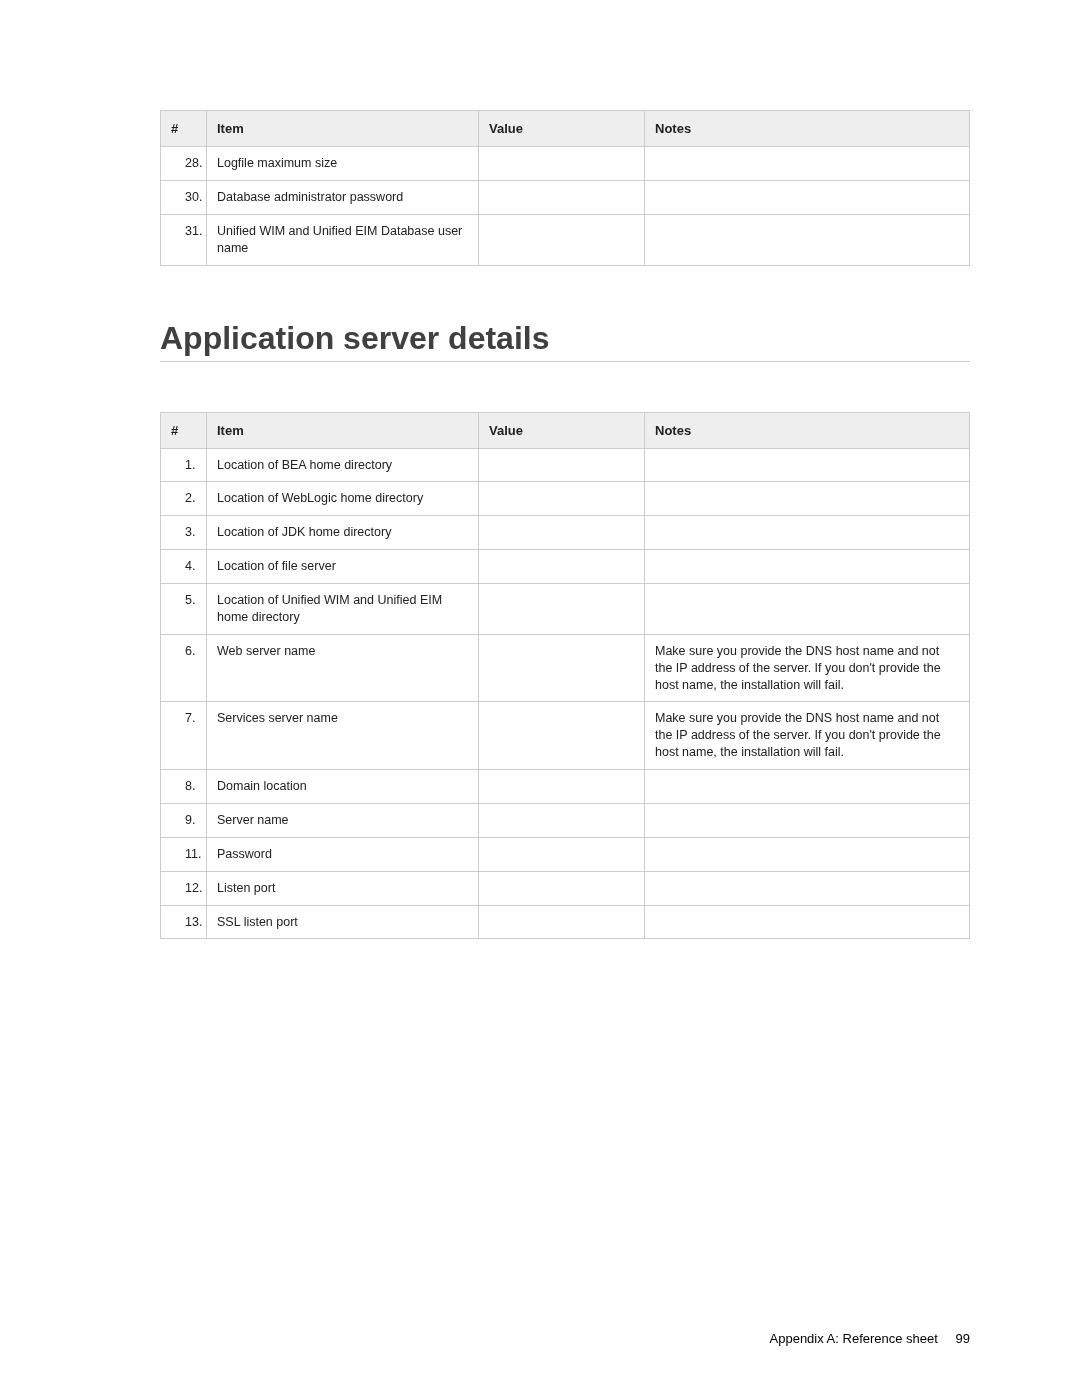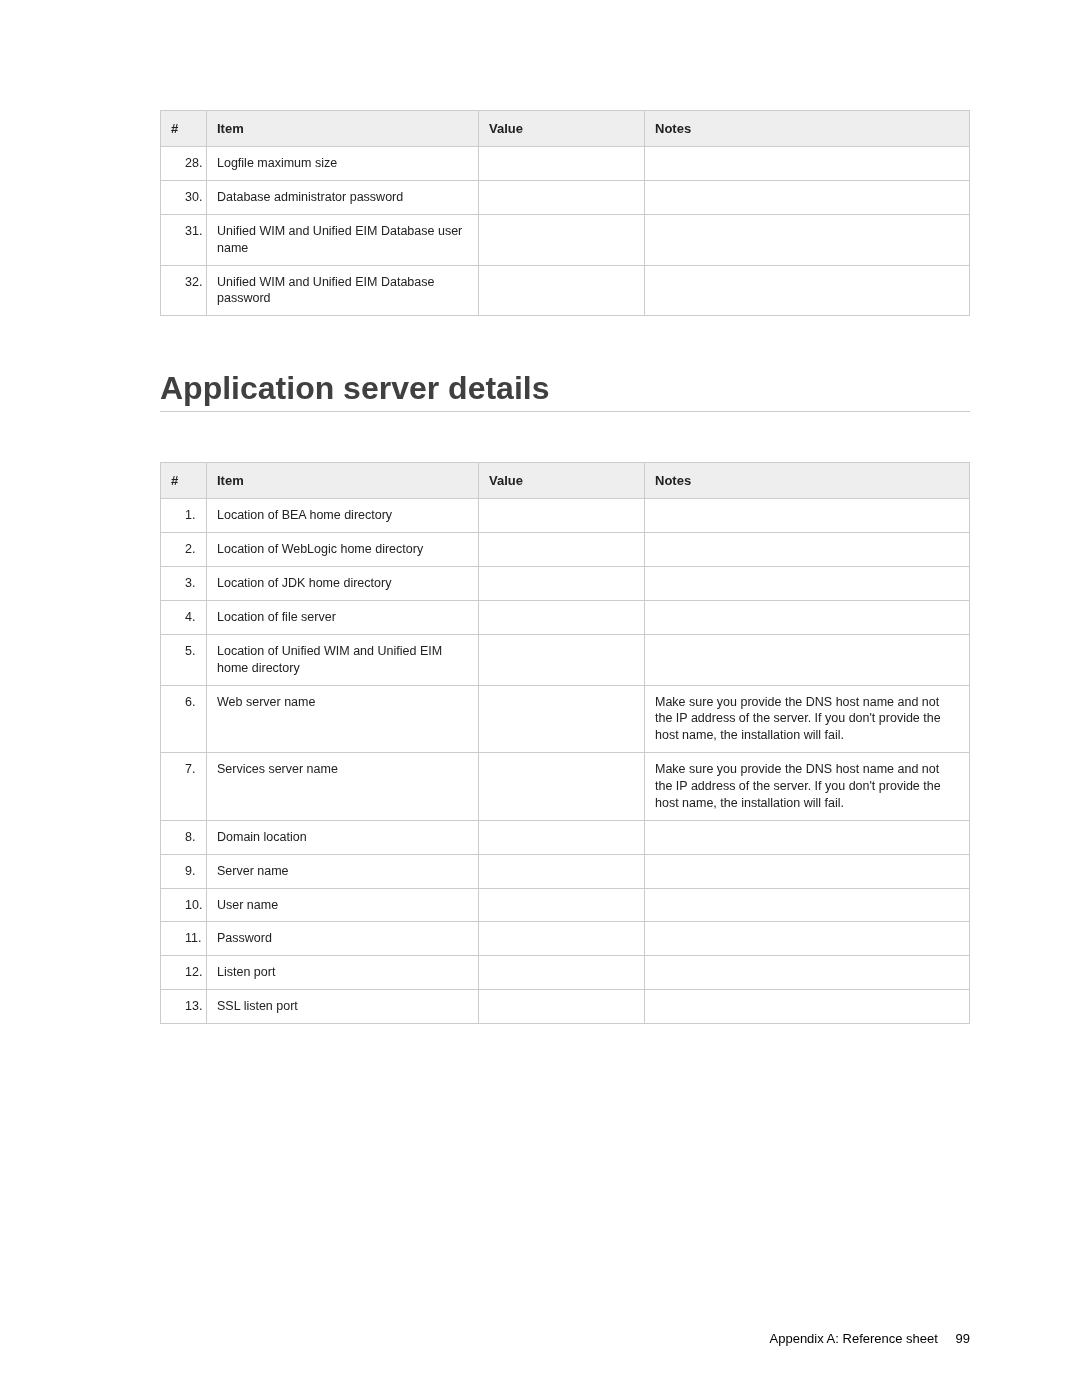--- a/index.html
+++ b/index.html
@@ -102,26 +102,20 @@
           <td>Database administrator password</td>
           <td></td>
           <td></td>
         </tr>
         <tr>
           <td class="num">31.</td>
           <td>Unified WIM and Unified EIM Database user name</td>
           <td></td>
           <td></td>
         </tr>
-        <tr>
-          <td class="num">32.</td>
-          <td>Unified WIM and Unified EIM Database password</td>
-          <td></td>
-          <td></td>
-        </tr>
       </tbody>
   </table>
 
   <h1 class="section-title">Application server details</h1>
   <hr class="rule">
 
   <table class="grid">
     <colgroup>
       <col class="c-num">
         <col class="c-item">
@@ -185,26 +179,20 @@
           <td></td>
           <td></td>
         </tr>
         <tr>
           <td class="num">9.</td>
           <td>Server name</td>
           <td></td>
           <td></td>
         </tr>
         <tr>
-          <td class="num">10.</td>
-          <td>User name</td>
-          <td></td>
-          <td></td>
-        </tr>
-        <tr>
           <td class="num">11.</td>
           <td>Password</td>
           <td></td>
           <td></td>
         </tr>
         <tr>
           <td class="num">12.</td>
           <td>Listen port</td>
           <td></td>
           <td></td>

